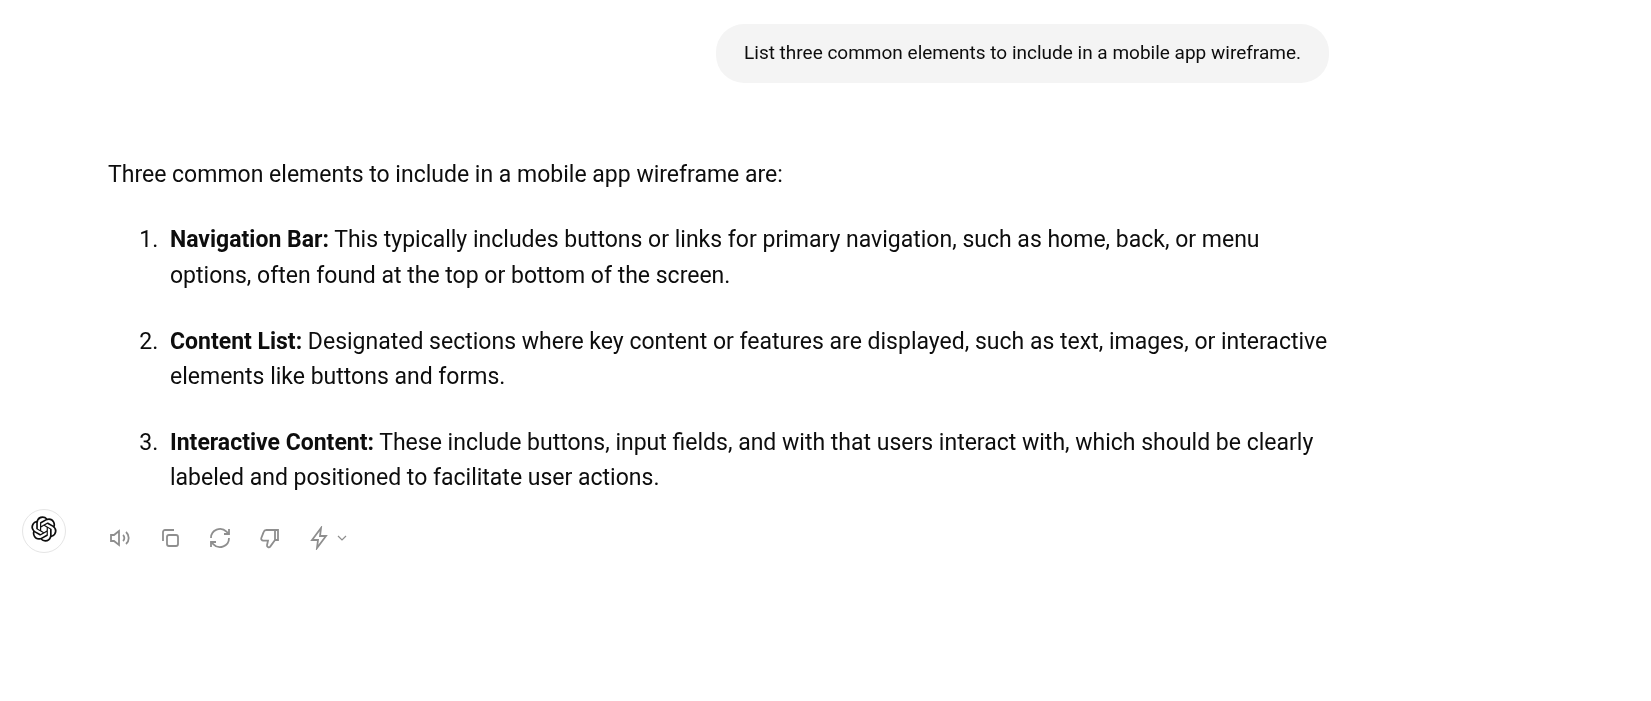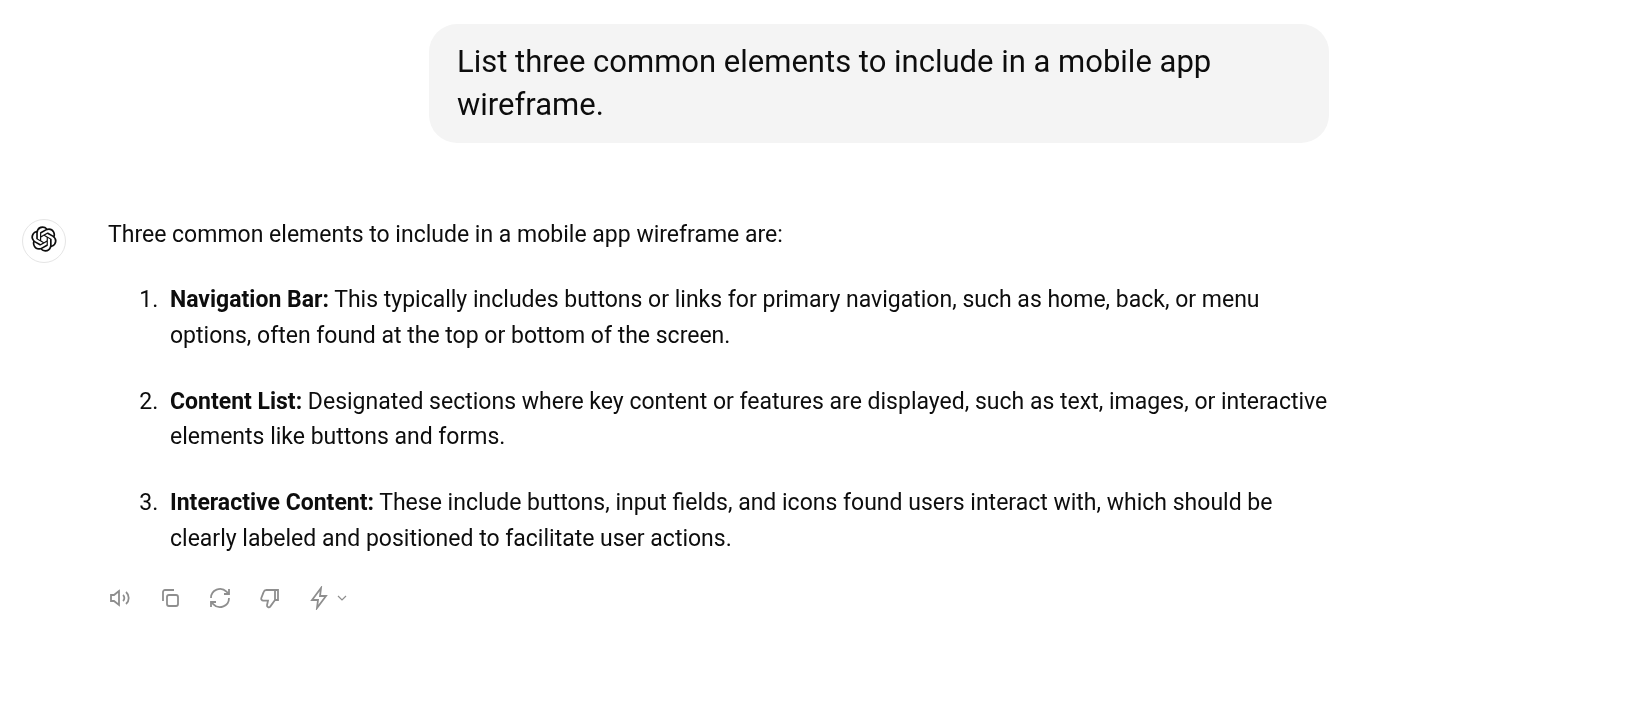--- a/index.html
+++ b/index.html
@@ -21,27 +21,27 @@
     display: flex;
     justify-content: flex-end;
     padding-right: 322px;
     margin-bottom: 74px;
   }
   .user-bubble {
     background: #f4f4f4;
     border-radius: 28px;
     padding: 16px 28px;
     max-width: 900px;
-    font-size: 31px;
+    font-size: 19px;
     line-height: 1.4;
     color: #0d0d0d;
   }
   .assistant-row {
     display: flex;
-    align-items: flex-start;
+    align-items: flex-end;
     padding-left: 22px;
   }
   .avatar {
     width: 44px;
     height: 44px;
     border-radius: 50%;
     border: 1px solid #e5e5e5;
     background: #ffffff;
     display: flex;
     align-items: center;
@@ -111,21 +111,21 @@
       <p class="intro">Three common elements to include in a mobile app wireframe are:</p>
 
       <ol class="items">
         <li>
           <span class="item-title">Navigation Bar:</span><span> This typically includes buttons or links for primary navigation, such as home, back, or menu options, often found at the top or bottom of the screen.</span>
         </li>
         <li>
           <span class="item-title">Content List:</span><span> Designated sections where key content or features are displayed, such as text, images, or interactive elements like buttons and forms.</span>
         </li>
         <li>
-          <span class="item-title">Interactive Content:</span><span> These include buttons, input fields, and icons found users interact with, which should be clearly labeled and positioned to facilitate user actions.</span>
+          <span class="item-title">Interactive Content:</span><span> These include buttons, input fields, and with that users interact with, which should be clearly labeled and positioned to facilitate user actions.</span>
         </li>
       </ol>
 
       <div class="actions">
         <button class="action-btn" aria-label="Read aloud">
           <span>
             <svg viewBox="0 0 24 24">
                 <path d="M11 5 6 9H3v6h3l5 4V5Z"></path>
                 <path d="M15 9a4 4 0 0 1 0 6"></path>
                 <path d="M18 6a8 8 0 0 1 0 12"></path>

